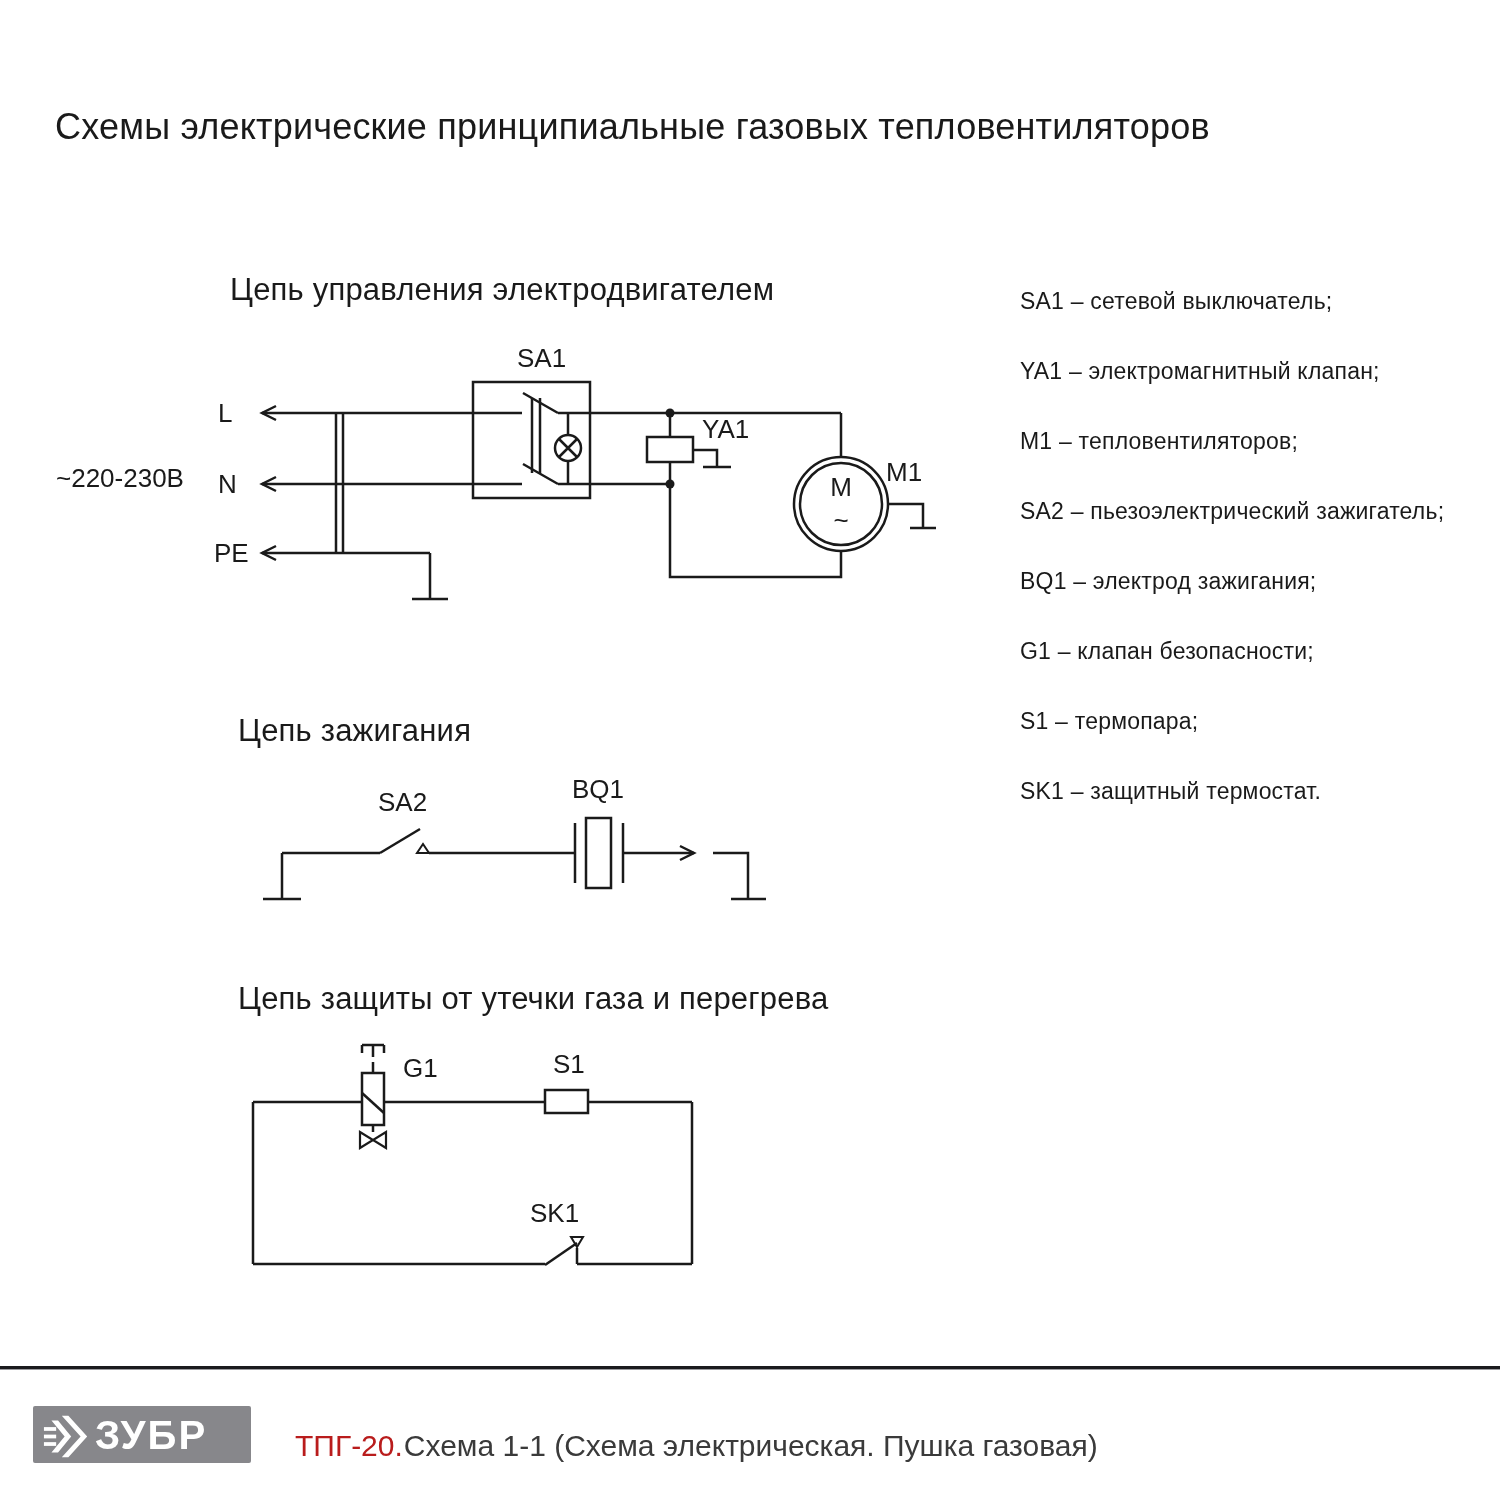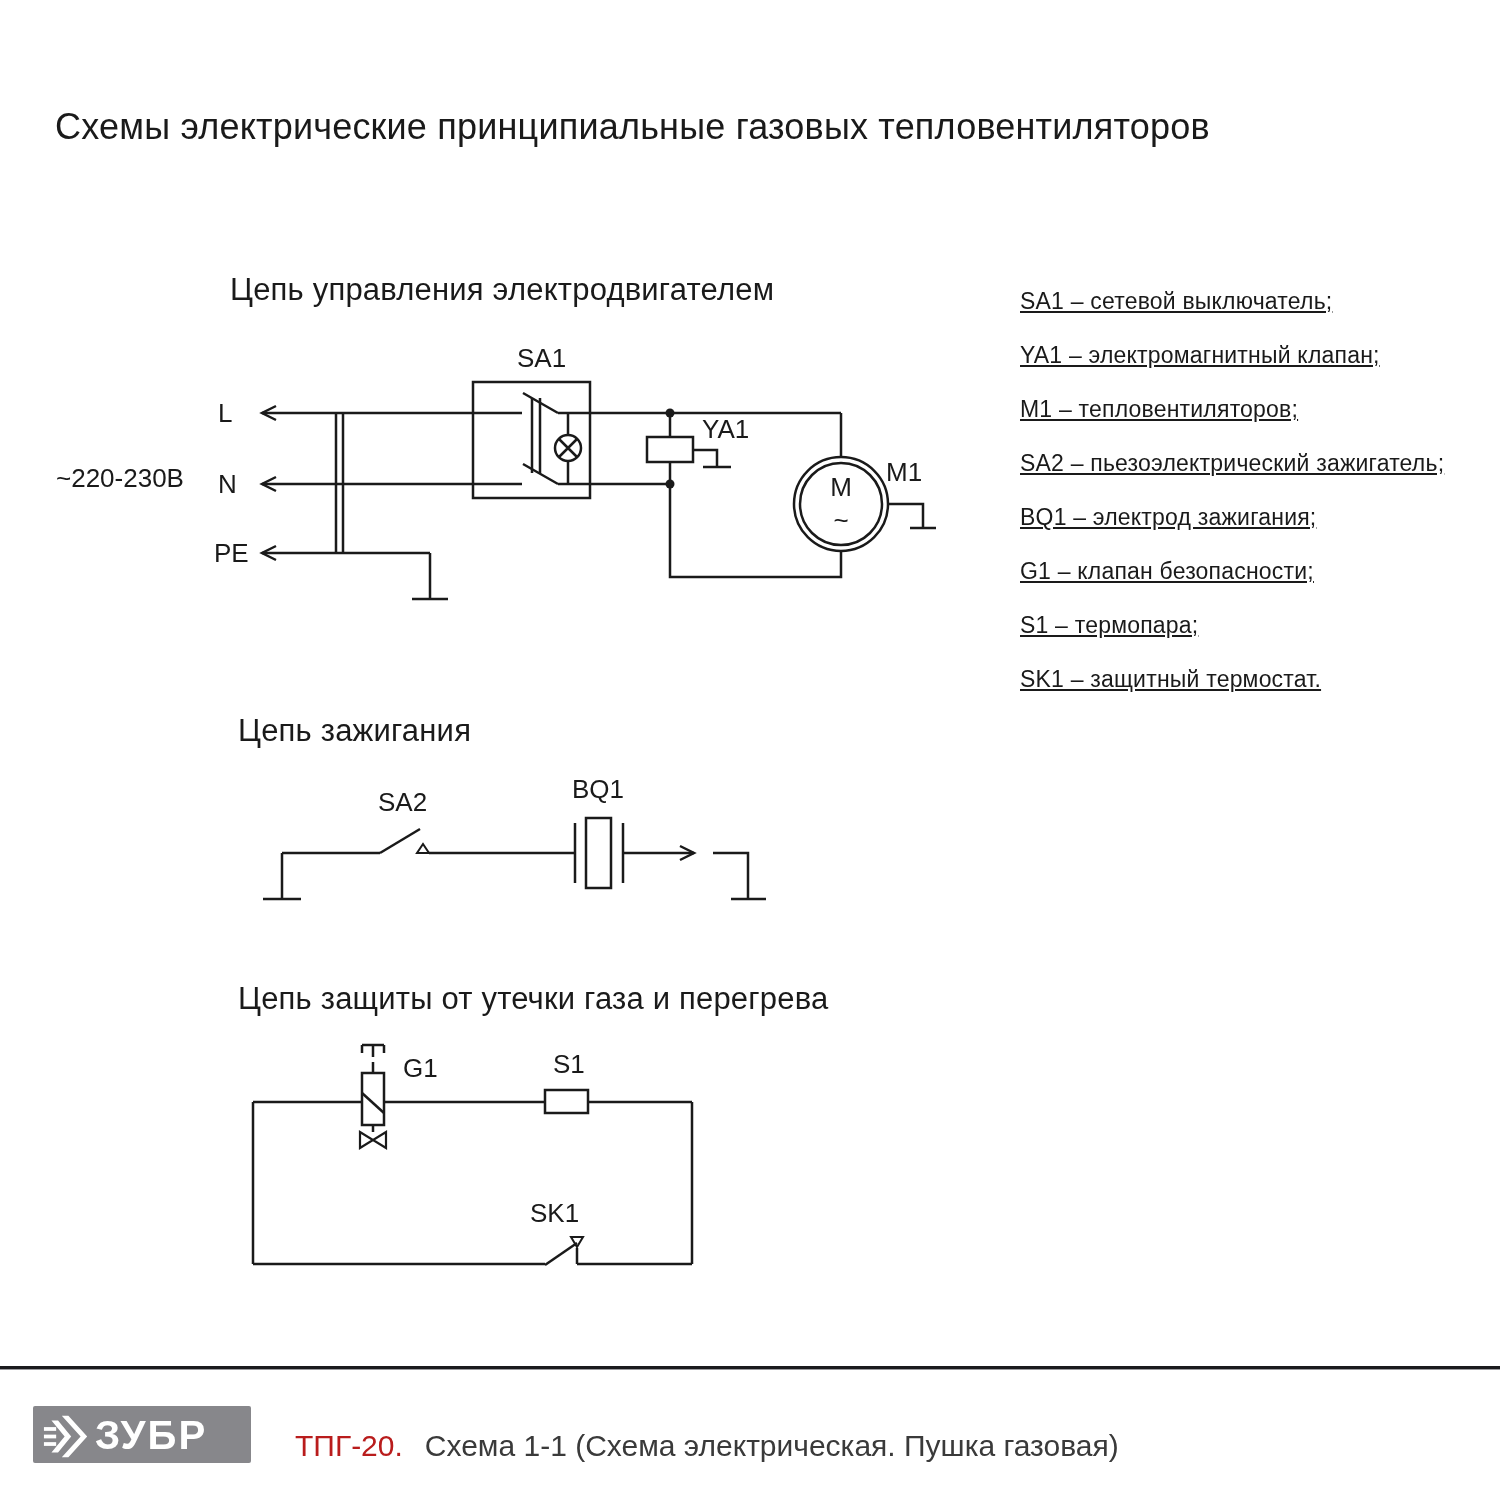--- a/index.html
+++ b/index.html
@@ -7,42 +7,42 @@
     position:relative;width:1500px;height:1500px;overflow:hidden;
     font-family:"Liberation Sans",sans-serif;color:#1a1a1a;
   }
   .abs{position:absolute;}
   .main-title{left:55px;top:106px;font-size:36px;letter-spacing:.2px;white-space:nowrap;}
   .section-title{font-size:31px;letter-spacing:.2px;white-space:nowrap;}
   .st-motor{left:230px;top:272px;}
   .st-ignition{left:238px;top:713px;}
   .st-protection{left:238px;top:981px;}
 
-  .legend{left:1020px;top:289px;display:flex;flex-direction:column;gap:30px;text-decoration:underline;}
+  .legend{left:1020px;top:289px;display:flex;flex-direction:column;gap:46px;}
   .legend-item{font-size:23px;line-height:24px;white-space:nowrap;letter-spacing:.2px;}
 
   svg.circuit{position:absolute;left:0;overflow:visible;}
   svg.circuit path, svg.circuit line, svg.circuit polyline, svg.circuit rect.box, svg.circuit circle.ring{
     stroke:#1a1a1a;stroke-width:2.5;fill:none;
   }
   svg.circuit text{font-family:"Liberation Sans",sans-serif;fill:#1a1a1a;font-size:26px;}
   svg.circuit .dot{fill:#1a1a1a;stroke:none;}
   svg.circuit .whitefill{fill:#fff;}
 
   .divider{left:0;top:1366px;width:1500px;height:3px;background:#1b1b1d;border-bottom:1px solid #9a9a9e;}
   .logo{left:33px;top:1406px;width:218px;height:57px;background:#87878b;border-radius:2px;}
   .logo-emblem{position:absolute;left:10px;top:7px;width:47px;height:47px;}
   .logo-text{
     position:absolute;left:62px;top:0;height:61px;line-height:59px;
     color:#fff;font-weight:bold;font-size:41px;letter-spacing:2px;
     transform:scaleX(.98);transform-origin:left center;
   }
   .footer-caption{left:295px;top:1429px;font-size:30px;white-space:nowrap;}
   .footer-caption .model{font-weight:normal;color:#b91c1c;}
-  .footer-caption .cap{color:#3a3a3a;margin-left:22px;}
+  .footer-caption .cap{color:#3a3a3a;margin-left:1px;}
 </style>
 </head>
 <body>
 
 <div class="abs main-title">Схемы электрические принципиальные газовых тепловентиляторов</div>
 
 <div class="abs section-title st-motor">Цепь управления электродвигателем</div>
 
 <svg class="circuit" style="top:330px" width="960" height="290" viewBox="0 0 960 290">
 

